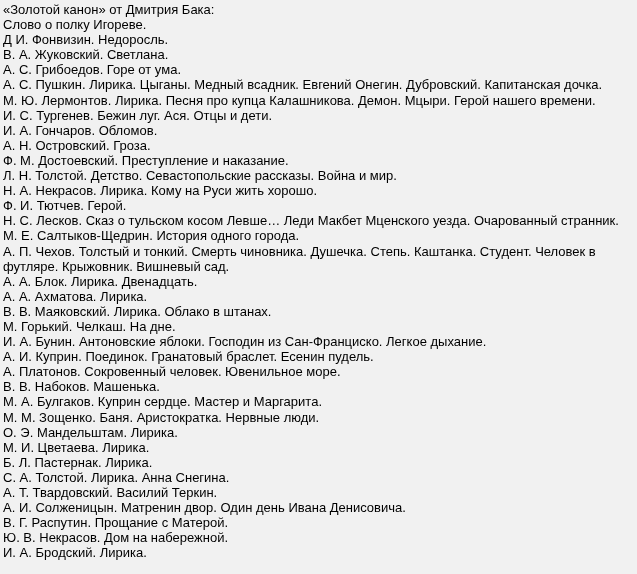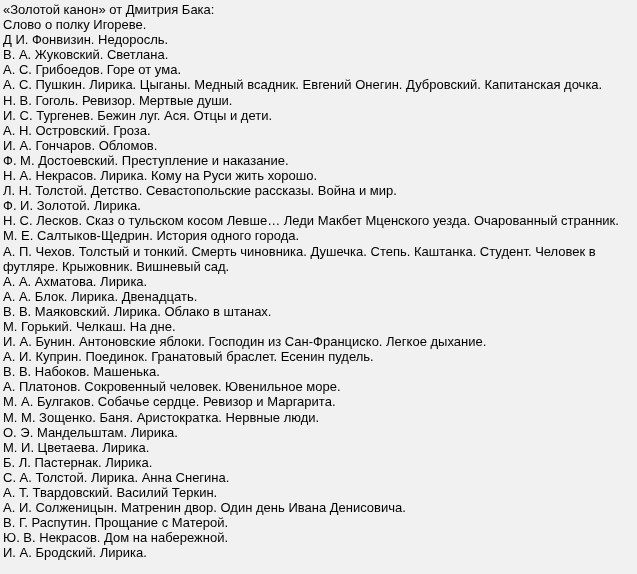--- a/index.html
+++ b/index.html
@@ -28,40 +28,40 @@
 <body>
 
 <div class="doc">
   <div class="line">«Золотой канон» от Дмитрия Бака:</div>
   <div>
       <div class="line">Слово о полку Игореве.</div>
       <div class="line">Д И. Фонвизин. Недоросль.</div>
       <div class="line">В. А. Жуковский. Светлана.</div>
       <div class="line">А. С. Грибоедов. Горе от ума.</div>
       <div class="line">А. С. Пушкин. Лирика. Цыганы. Медный всадник. Евгений Онегин. Дубровский. Капитанская дочка.</div>
-      <div class="line">Н. В. Гоголь. Ревизор. Мертвые души.</div>
+      <div class="line">М. Ю. Лермонтов. Лирика. Песня про купца Калашникова. Демон. Мцыри. Герой нашего времени.</div>
       <div class="line">И. С. Тургенев. Бежин луг. Ася. Отцы и дети.</div>
+      <div class="line">И. А. Гончаров. Обломов.</div>
       <div class="line">А. Н. Островский. Гроза.</div>
-      <div class="line">И. А. Гончаров. Обломов.</div>
       <div class="line">Ф. М. Достоевский. Преступление и наказание.</div>
+      <div class="line">Л. Н. Толстой. Детство. Севастопольские рассказы. Война и мир.</div>
       <div class="line">Н. А. Некрасов. Лирика. Кому на Руси жить хорошо.</div>
-      <div class="line">Л. Н. Толстой. Детство. Севастопольские рассказы. Война и мир.</div>
-      <div class="line">Ф. И. Золотой. Лирика.</div>
+      <div class="line">Ф. И. Тютчев. Герой.</div>
       <div class="line">Н. С. Лесков. Сказ о тульском косом Левше… Леди Макбет Мценского уезда. Очарованный странник.</div>
       <div class="line">М. Е. Салтыков-Щедрин. История одного города.</div>
       <div class="line">А. П. Чехов. Толстый и тонкий. Смерть чиновника. Душечка. Степь. Каштанка. Студент. Человек в футляре. Крыжовник. Вишневый сад.</div>
+      <div class="line">А. А. Блок. Лирика. Двенадцать.</div>
       <div class="line">А. А. Ахматова. Лирика.</div>
-      <div class="line">А. А. Блок. Лирика. Двенадцать.</div>
       <div class="line">В. В. Маяковский. Лирика. Облако в штанах.</div>
       <div class="line">М. Горький. Челкаш. На дне.</div>
       <div class="line">И. А. Бунин. Антоновские яблоки. Господин из Сан-Франциско. Легкое дыхание.</div>
       <div class="line">А. И. Куприн. Поединок. Гранатовый браслет. Есенин пудель.</div>
+      <div class="line">А. Платонов. Сокровенный человек. Ювенильное море.</div>
       <div class="line">В. В. Набоков. Машенька.</div>
-      <div class="line">А. Платонов. Сокровенный человек. Ювенильное море.</div>
-      <div class="line">М. А. Булгаков. Собачье сердце. Ревизор и Маргарита.</div>
+      <div class="line">М. А. Булгаков. Куприн сердце. Мастер и Маргарита.</div>
       <div class="line">М. М. Зощенко. Баня. Аристократка. Нервные люди.</div>
       <div class="line">О. Э. Мандельштам. Лирика.</div>
       <div class="line">М. И. Цветаева. Лирика.</div>
       <div class="line">Б. Л. Пастернак. Лирика.</div>
       <div class="line">С. А. Толстой. Лирика. Анна Снегина.</div>
       <div class="line">А. Т. Твардовский. Василий Теркин.</div>
       <div class="line">А. И. Солженицын. Матренин двор. Один день Ивана Денисовича.</div>
       <div class="line">В. Г. Распутин. Прощание с Матерой.</div>
       <div class="line">Ю. В. Некрасов. Дом на набережной.</div>
       <div class="line">И. А. Бродский. Лирика.</div>

